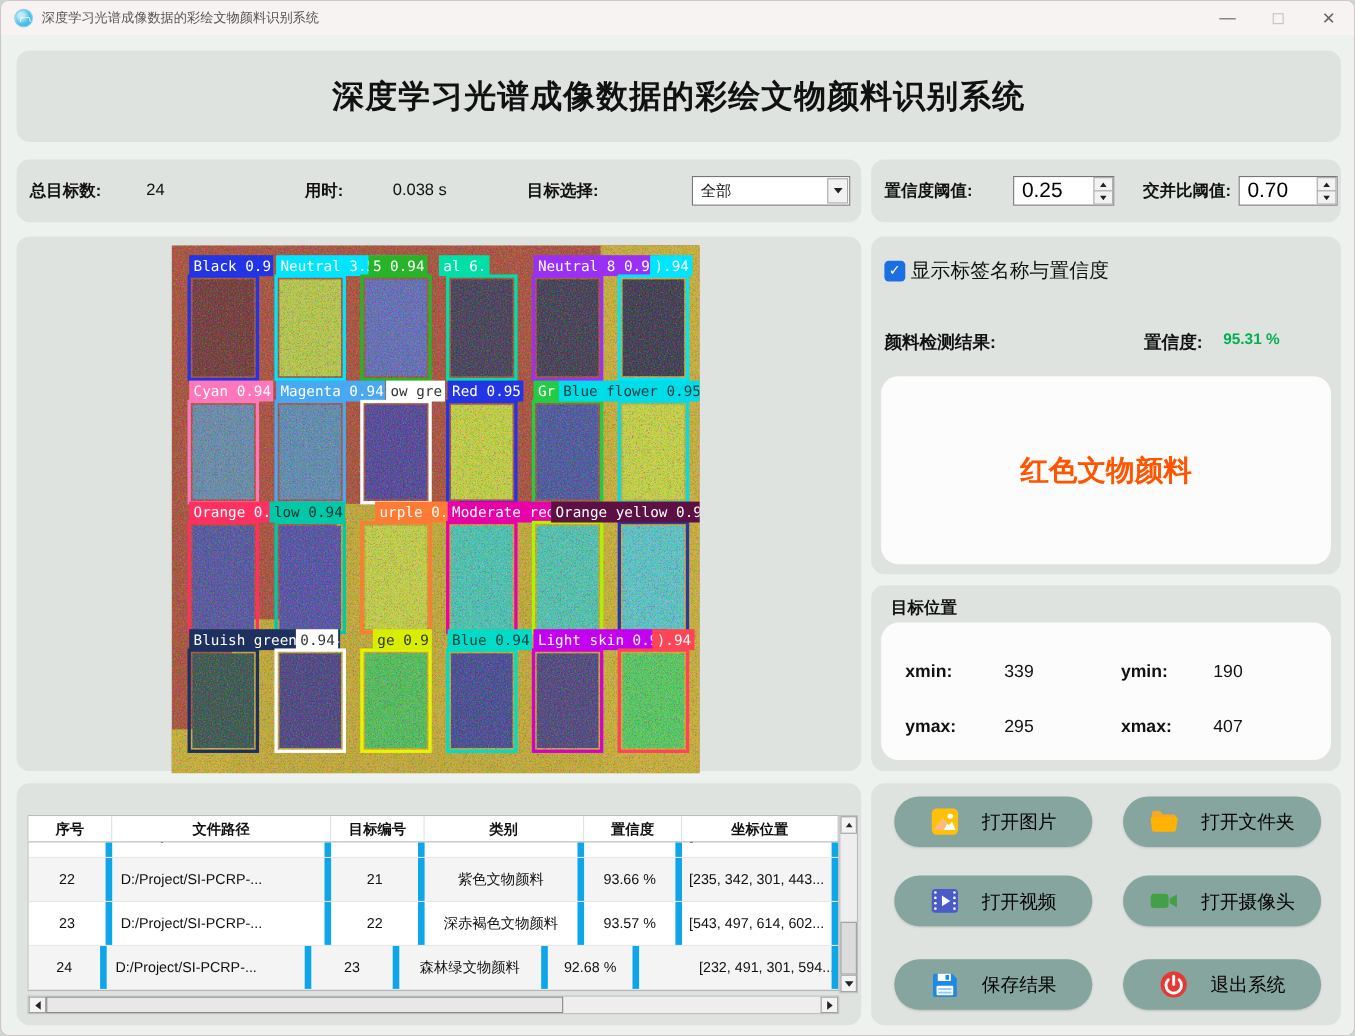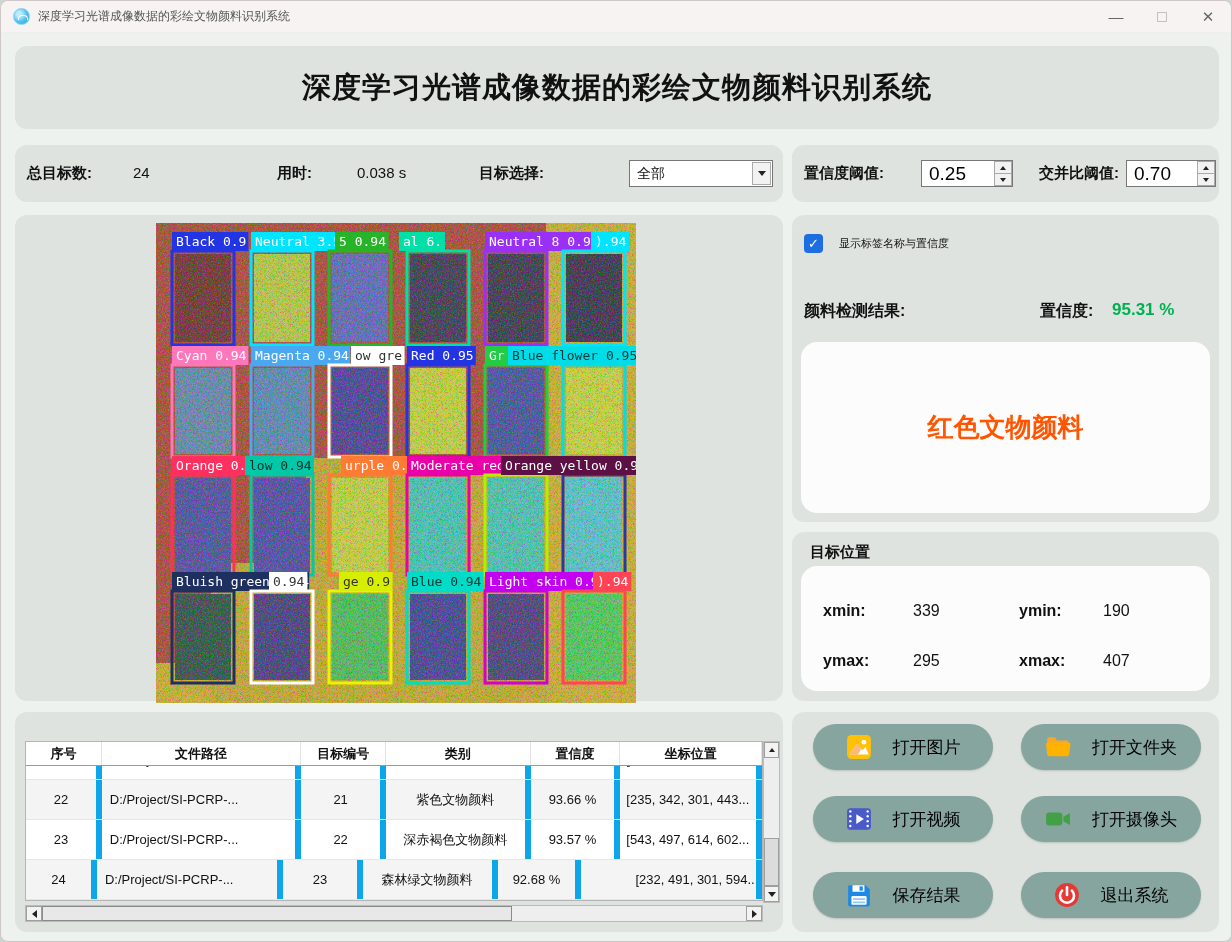--- a/index.html
+++ b/index.html
@@ -59,24 +59,24 @@
 
   
   .image-panel { left:14px; top:214px; width:768px; height:486px; }
   .det-image { position:absolute; left:141px; top:8px; width:480px; height:480px; display:block; }
 
   
   .result-panel { left:791px; top:214px; width:427px; height:307px; }
   .chk-row { position:absolute; left:12px; top:19px; display:flex; align-items:center; }
   .checkbox { width:19px; height:19px; border-radius:4px; background:#1d6ee0; color:#fff;
               display:flex; align-items:center; justify-content:center; font-size:13px; }
-  .chk-label { margin-left:16px; font-size:11px; }
+  .chk-label { margin-left:5px; font-size:18px; }
   .res-label { position:absolute; left:12px; top:86px; font-size:16px; font-weight:bold; }
   .conf-label { position:absolute; left:248px; top:86px; font-size:16px; font-weight:bold; }
-  .conf-value { position:absolute; left:320px; top:85px; font-size:17px; font-weight:bold; color:#00b050; }
+  .conf-value { position:absolute; left:320px; top:85px; font-size:14px; font-weight:bold; color:#00b050; }
   .result-card { position:absolute; left:9px; top:127px; width:409px; height:171px; background:#fbfcfb;
                  border-radius:16px; display:flex; align-items:center; justify-content:center; }
   .result-text { font-size:26px; font-weight:bold; color:#ff5500; }
 
   
   .position-panel { left:791px; top:531px; width:427px; height:169px; }
   .pos-title { position:absolute; left:18px; top:11px; font-size:15px; font-weight:bold; }
   .pos-card { position:absolute; left:9px; top:34px; width:409px; height:125px; background:#fbfcfb;
               border-radius:16px; }
   .pos-item { position:absolute; font-size:16px; }

